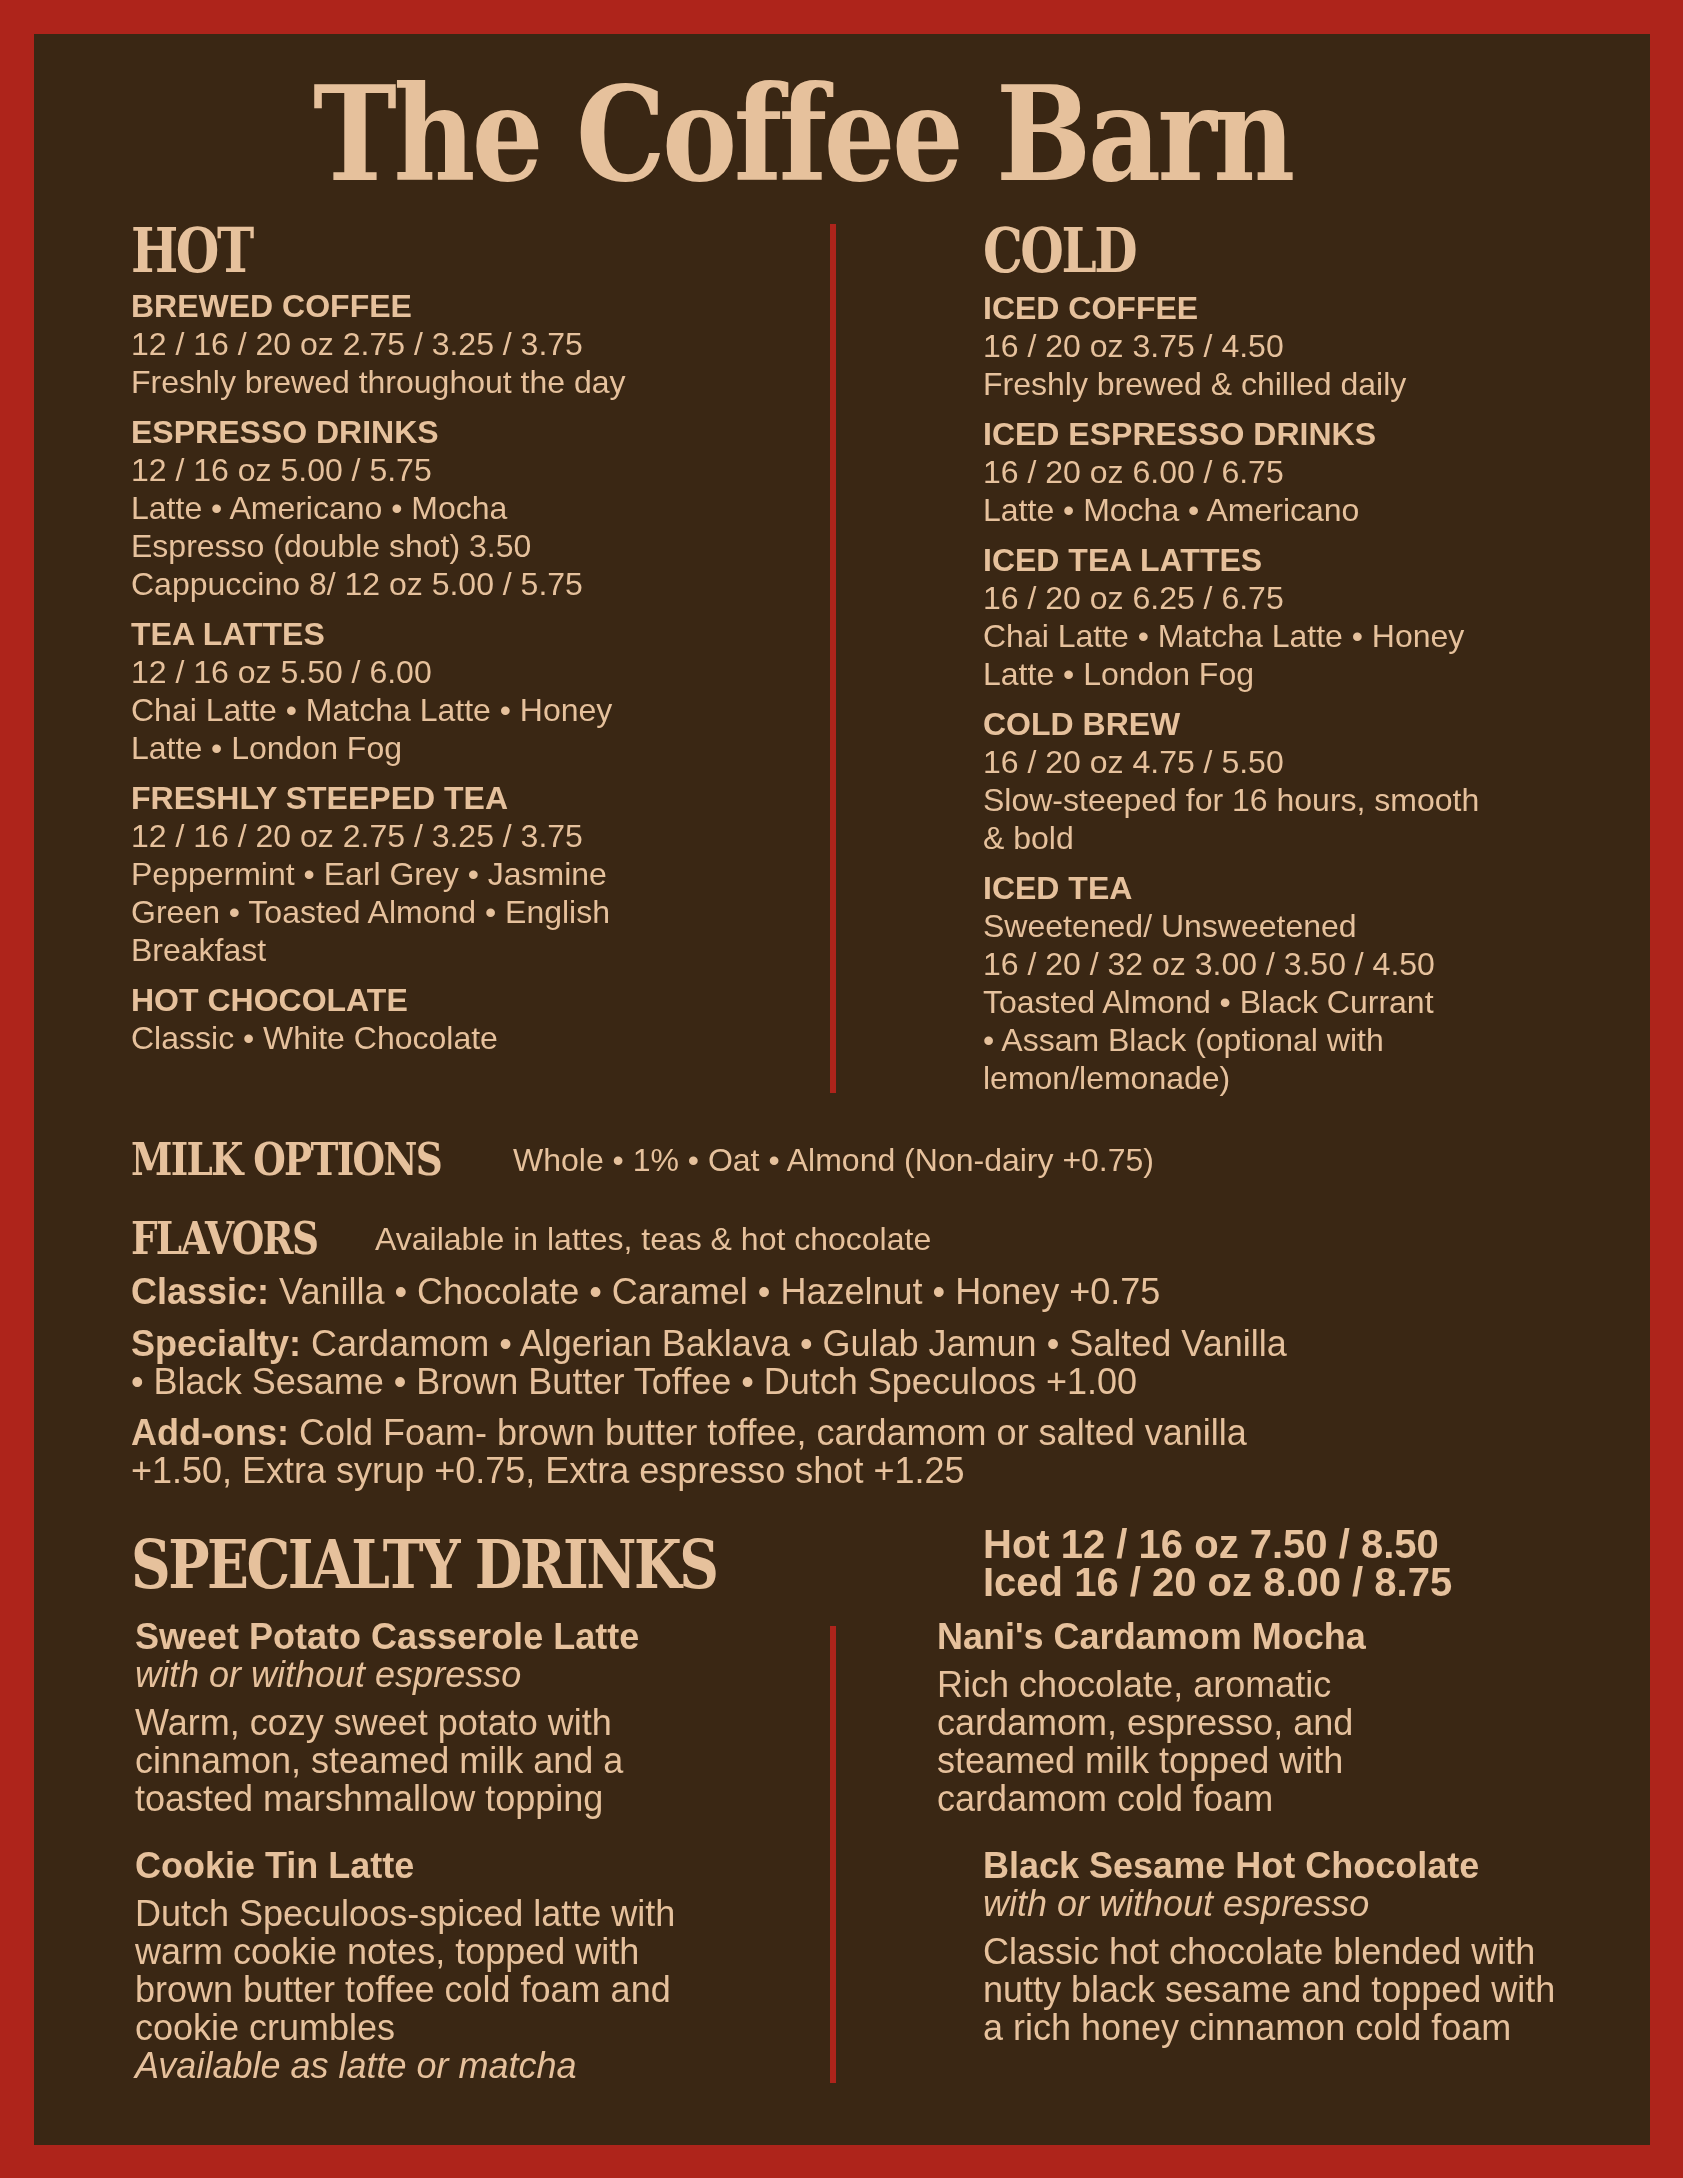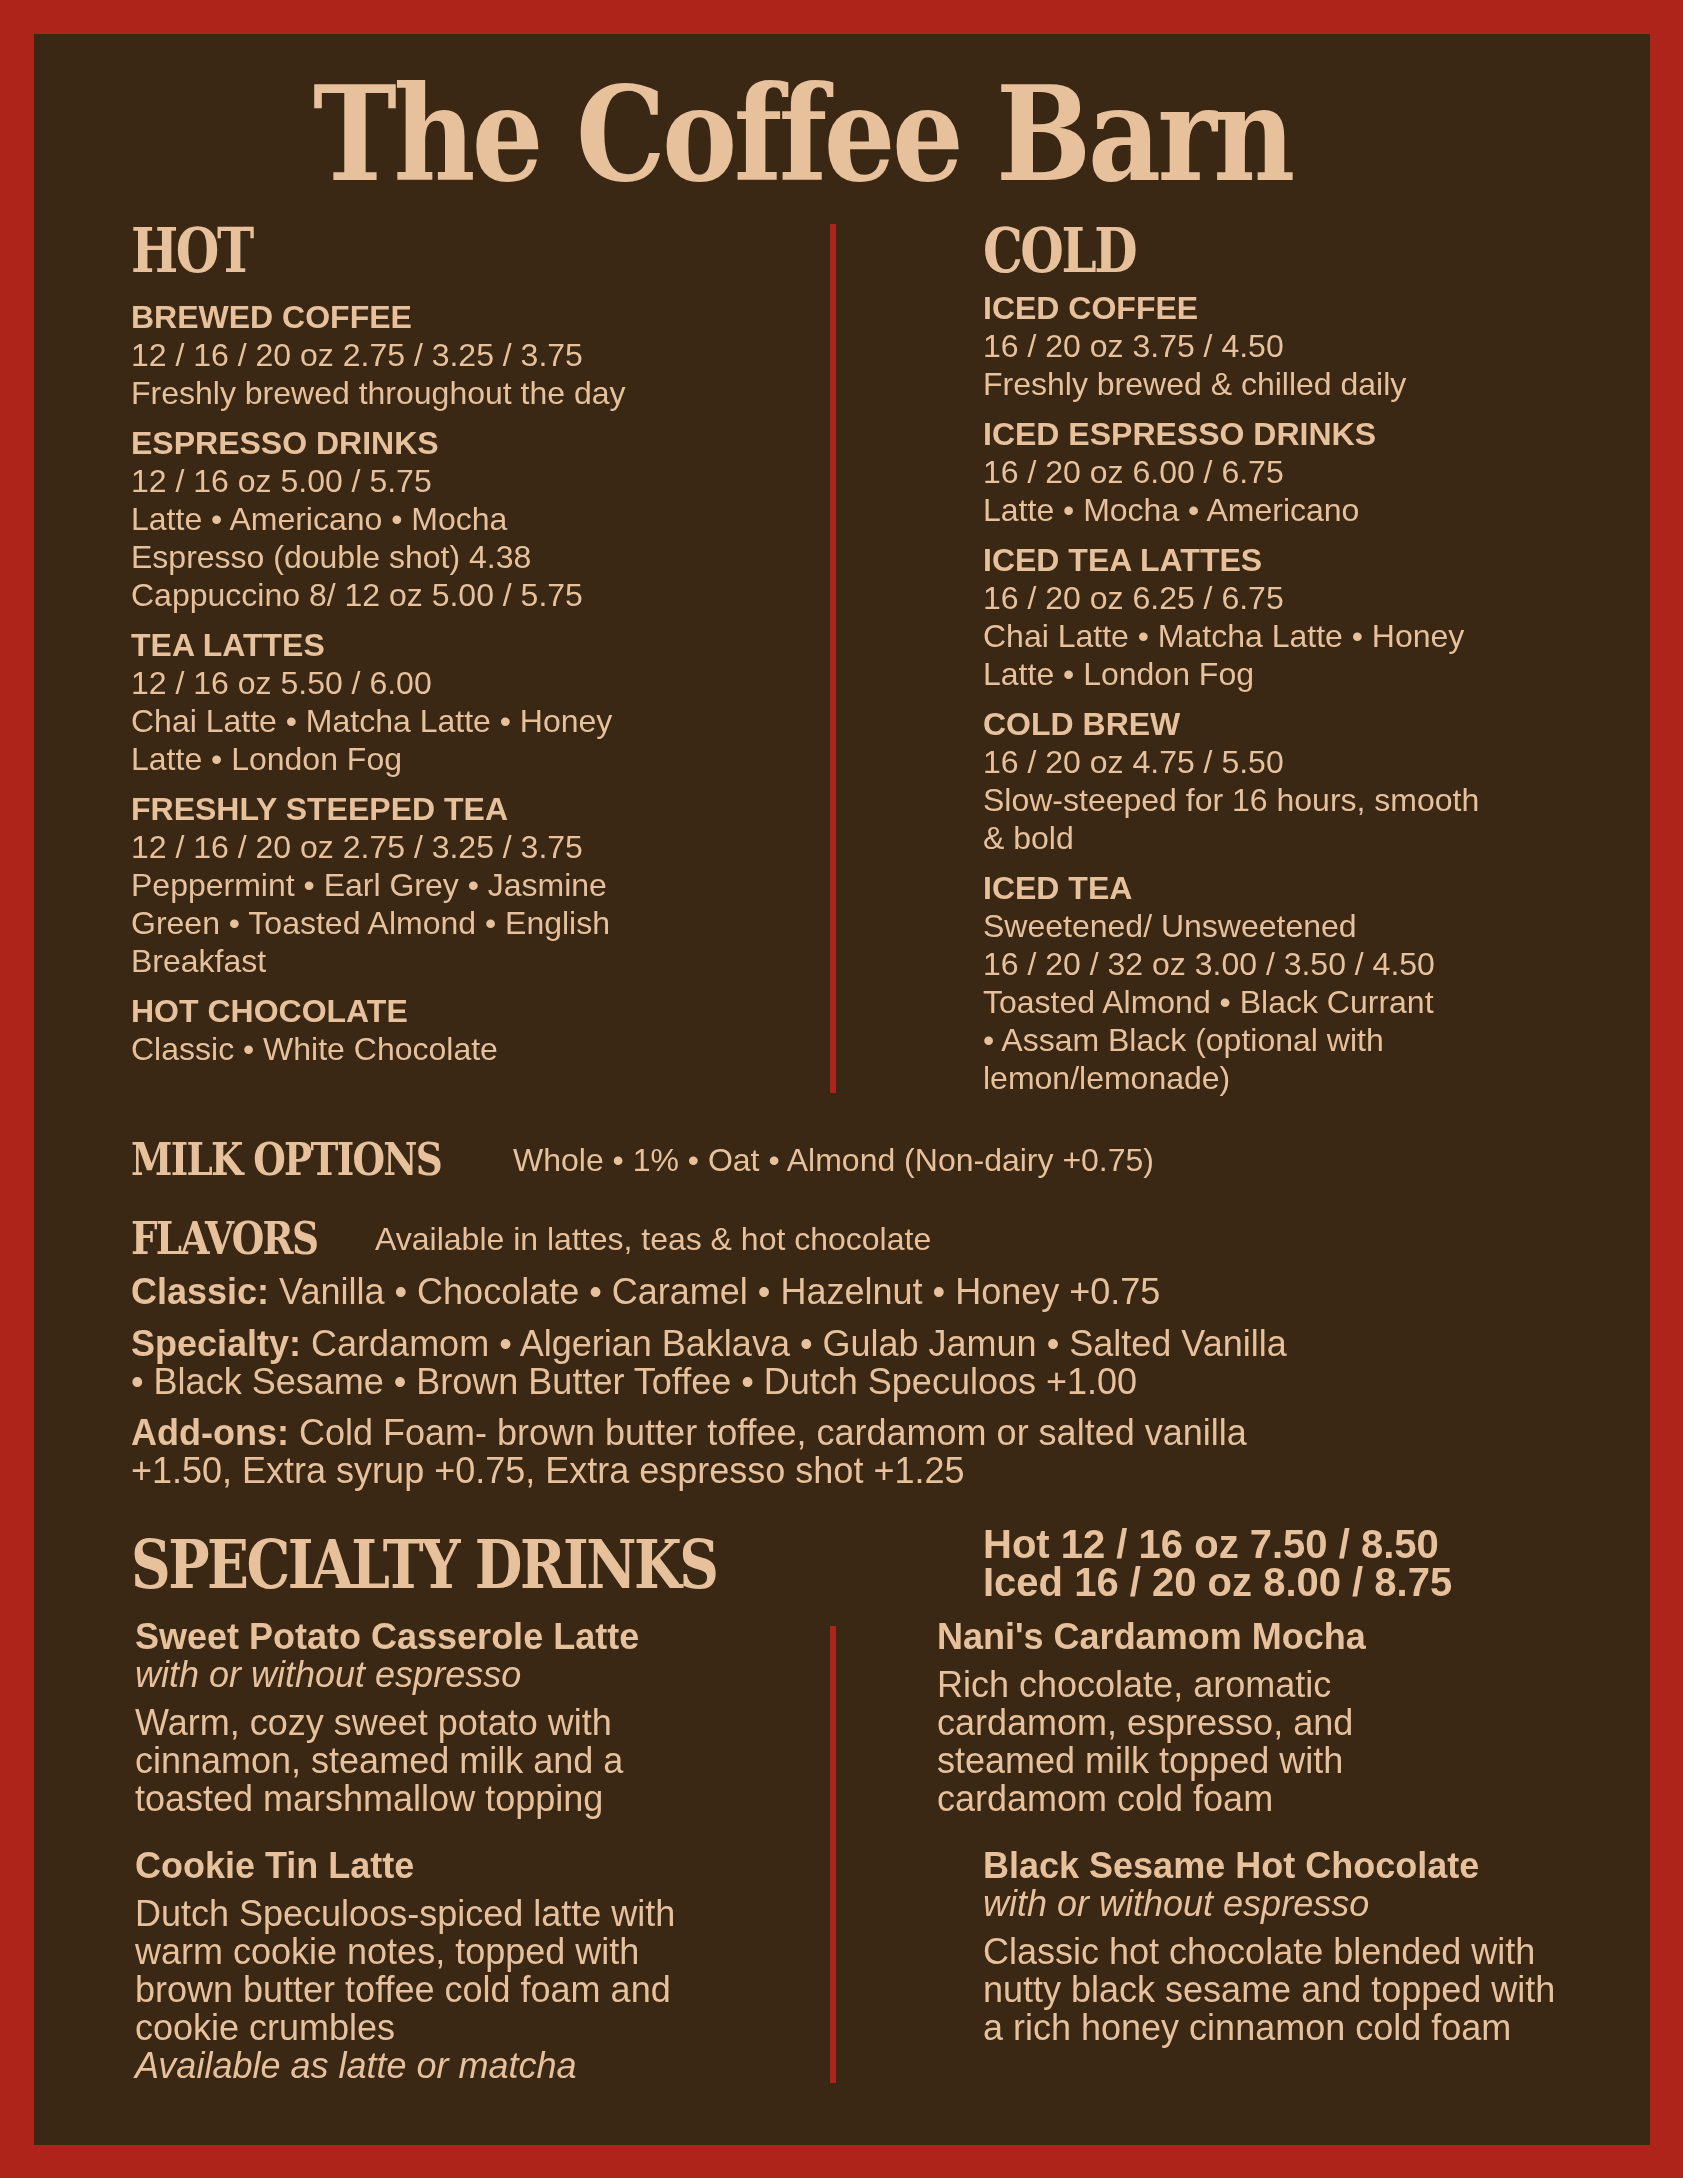--- a/index.html
+++ b/index.html
@@ -32,31 +32,31 @@
 
 <div class="panel"></div>
 
 <div class="abs title serif tan">The Coffee Barn</div>
 
 <div class="abs sect-head serif tan" style="left:131px; top:220px;">HOT</div>
 <div class="abs sect-head serif tan" style="left:983px; top:220px;">COLD</div>
 
 <div class="divider" style="left:830px; top:224px; height:869px;"></div>
 
-<div class="col sans tan" style="left:131px; top:298px; width:673px;">
+<div class="col sans tan" style="left:131px; top:287px; width:673px;">
   <div class="item">
     <div class="item-head">BREWED COFFEE</div>
     <div>12 / 16 / 20 oz  2.75 / 3.25 / 3.75</div>
     <div>Freshly brewed throughout the day</div>
   </div>
   <div class="item">
     <div class="item-head">ESPRESSO DRINKS</div>
     <div>12 / 16 oz   5.00 / 5.75</div>
     <div>Latte • Americano • Mocha</div>
-    <div>Espresso (double shot)  4.38</div>
+    <div>Espresso (double shot)  3.50</div>
     <div>Cappuccino  8/ 12 oz   5.00 / 5.75</div>
   </div>
   <div class="item">
     <div class="item-head">TEA LATTES</div>
     <div>12 / 16 oz   5.50 / 6.00</div>
     <div>Chai Latte • Matcha Latte • Honey</div>
     <div>Latte • London Fog</div>
   </div>
   <div class="item">
     <div class="item-head">FRESHLY STEEPED TEA</div>

